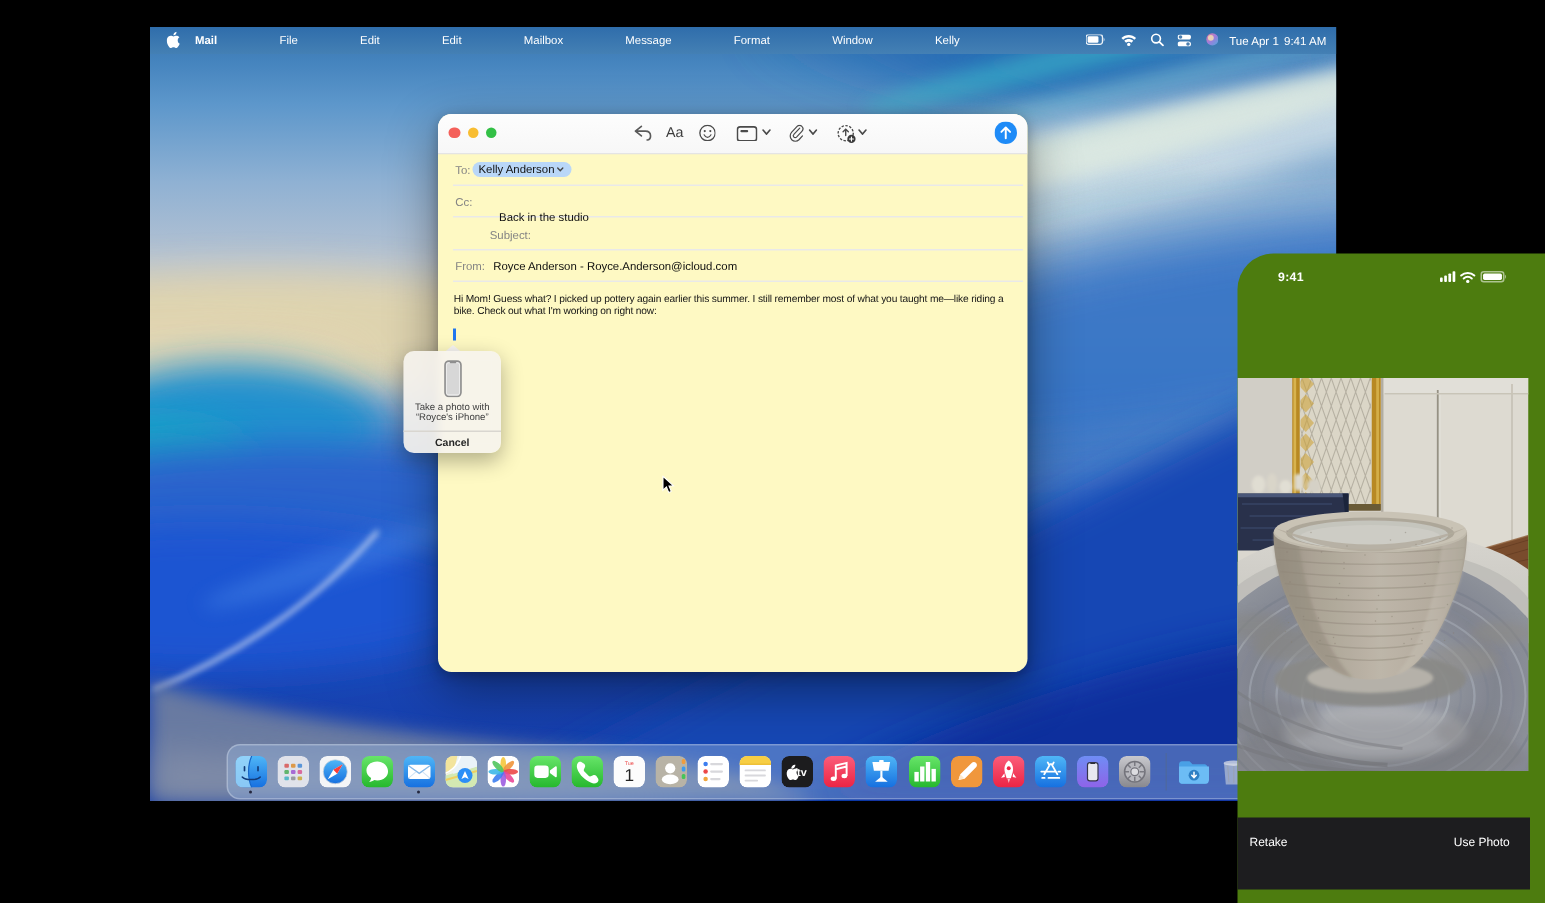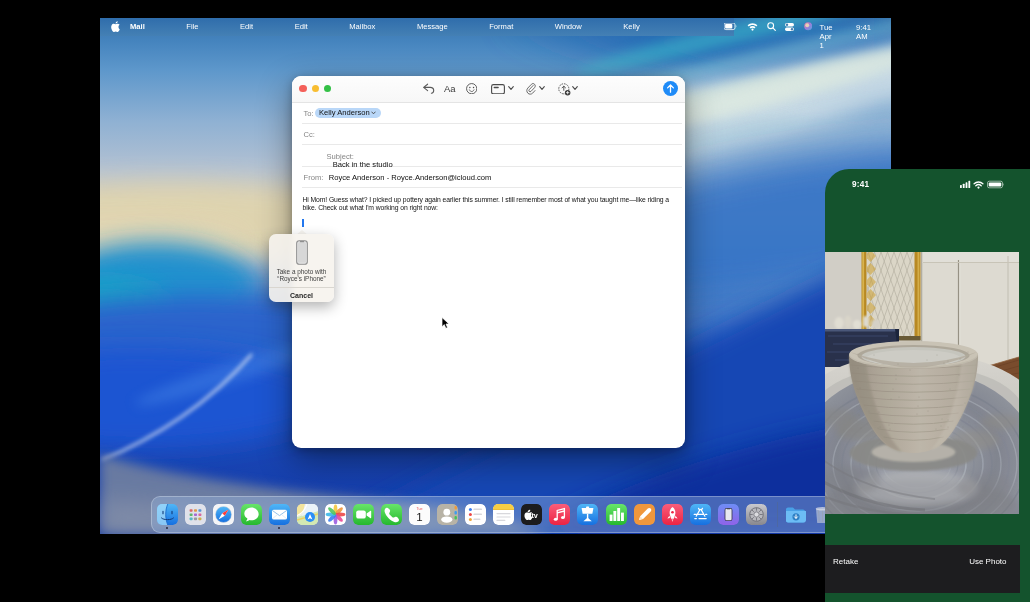--- a/index.html
+++ b/index.html
@@ -1,47 +1,47 @@
 <!DOCTYPE html>
 <html><head>
 <meta charset="utf-8">
 <style>
   html,body{margin:0;padding:0;}
   body{width:1030px;height:602px;background:#000;overflow:hidden;position:relative;
        font-family:"Liberation Sans",sans-serif;-webkit-font-smoothing:antialiased;}
   #desktop{position:absolute;left:100px;top:18px;width:791px;height:516px;overflow:hidden;}
   .abs{position:absolute;}
   
-  #menubar{position:absolute;left:0;top:0;width:634px;height:17.5px;
+  #menubar{position:absolute;left:0;top:0;width:791px;height:17.5px;
     background:linear-gradient(#2f6dab,#4480b4);
     color:#fff;font-size:7.6px;display:flex;align-items:center;}
   #menubar .mi{margin-right:9.5px;white-space:nowrap;margin-left:32px;}
   
   #dock{position:absolute;left:51px;top:477.5px;width:687px;height:35.5px;border-radius:9px;
     background:rgba(150,178,220,.42);border:.5px solid rgba(255,255,255,.28);}
   .dicon{position:absolute;top:486px;width:21px;height:21px;border-radius:5px;overflow:hidden;}
   .ddot{position:absolute;top:509px;width:2px;height:2px;border-radius:50%;background:rgba(20,20,40,.85);}
   
   #win{position:absolute;left:192px;top:57.5px;width:392.5px;height:372.5px;border-radius:9px;
-    background:#ffffff;box-shadow:0 12px 34px rgba(0,0,0,.42),0 2px 8px rgba(0,0,0,.25);}
+    background:#fef9c3;box-shadow:0 12px 34px rgba(0,0,0,.42),0 2px 8px rgba(0,0,0,.25);}
   #toolbar{position:absolute;left:0;top:0;width:100%;height:26.5px;border-radius:9px 9px 0 0;
     background:linear-gradient(#fdfdfd,#f7f7f7);border-bottom:1px solid #e4e4e4;}
   .tl{position:absolute;top:9px;width:7.4px;height:7.4px;border-radius:50%;}
   .hrow{position:absolute;left:10px;right:3px;height:0;border-top:1px solid #e9e9e9;}
   .lab{position:absolute;color:#848484;font-size:7.6px;}
   .val{position:absolute;color:#0e0e0e;font-size:7.6px;}
   
   #pop{position:absolute;left:169px;top:216px;width:65px;height:68px;border-radius:7px;
     background:rgba(246,243,238,.92);box-shadow:0 5px 14px rgba(0,0,0,.3);-webkit-backdrop-filter:blur(3px);backdrop-filter:blur(3px);}
   #poparrow{position:absolute;left:196px;top:211.6px;width:0;height:0;
     border-left:6px solid transparent;border-right:6px solid transparent;
     border-bottom:5px solid rgba(247,245,241,.99);}
   
   #rightblack{position:absolute;left:891px;top:0;width:139px;height:602px;background:#000;}
-  #phone{position:absolute;left:825px;top:169px;width:205px;height:433px;background:#14532d;
+  #phone{position:absolute;left:825px;top:169px;width:205px;height:433px;background:#4d7c0f;
     border-top-left-radius:24px;}
   #photo{position:absolute;left:0;top:83px;width:194px;height:262px;overflow:hidden;}
   #campbar{position:absolute;left:0;top:375.5px;width:194.5px;height:48px;background:#1d1d1f;
     color:#fff;font-size:8px;}
 </style>
 </head>
 <body>
 <div id="desktop">
 
   <svg class="abs" width="791" height="516" viewBox="0 0 791 516" style="left:0;top:0">
@@ -409,21 +409,21 @@
     <div class="hrow" style="top:47px;"></div>
     <div class="hrow" style="top:68.8px;"></div>
     <div class="hrow" style="top:90.5px;"></div>
     <div class="hrow" style="top:111.8px;"></div>
     <span class="lab" style="left:11.5px;top:33.2px;">To:</span>
     <div class="abs" style="left:22.5px;top:32.2px;height:10px;padding:0 4.5px;border-radius:5px;background:#b9d7f8;font-size:7.6px;color:#101010;line-height:10px;">Kelly Anderson<svg width="5" height="4" viewBox="0 0 5 4" style="margin-left:1.5px">
           <path d="M0.8,1 L2.5,2.8 L4.2,1" stroke="#444" stroke-width=".9" fill="none" stroke-linecap="round"></path>
         </svg></div>
     <span class="lab" style="left:11.5px;top:54.2px;">Cc:</span>
     <span class="lab" style="left:11.5px;top:76px;padding-left:23px;">Subject:</span>
-    <span class="val" style="left:40.7px;top:84px;">Back in the studio</span>
+    <span class="val" style="left:40.7px;top:64px;">Back in the studio</span>
     <span class="lab" style="left:11.5px;top:97.3px;">From:</span>
     <span class="val" style="left:36.8px;top:97.3px;">Royce Anderson - Royce.Anderson@icloud.com</span>
 
     <div class="abs" style="left:10.5px;top:120.8px;width:380px;font-size:6.8px;line-height:7.6px;letter-spacing:-.1px;white-space:nowrap;color:#141414;">Hi Mom! Guess what? I picked up pottery again earlier this summer. I still remember most of what you taught me—like riding a<br>bike. Check out what I'm working on right now:</div>
     <div class="abs" style="left:10.2px;top:143.5px;width:1.4px;height:7.8px;background:#2277ee;"></div>
   </div>
 
   <div id="poparrow"></div>
   <div id="pop">
     <svg class="abs" style="left:27px;top:5.5px" width="12" height="25" viewBox="0 0 12 25">

